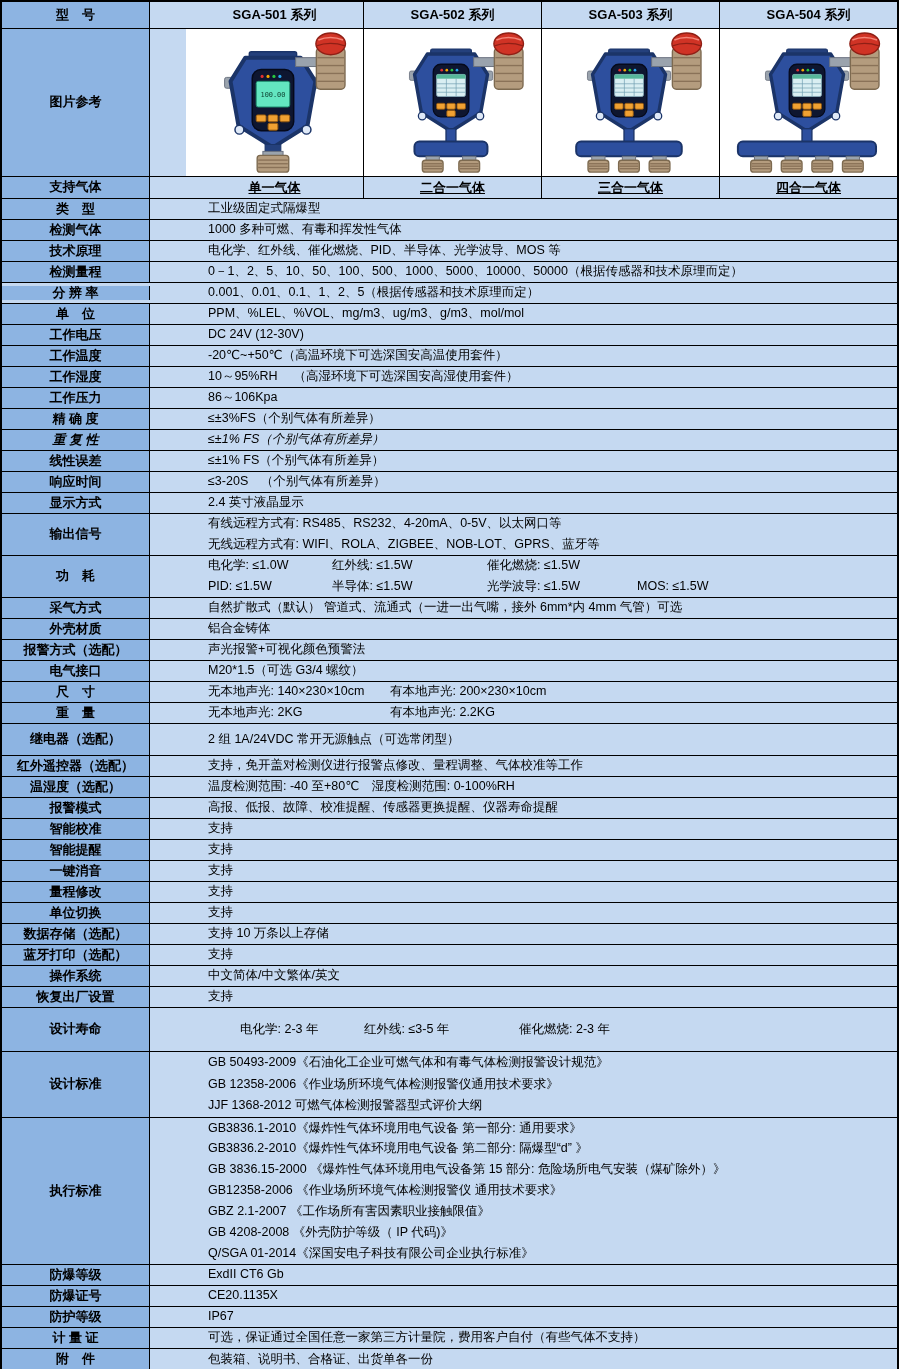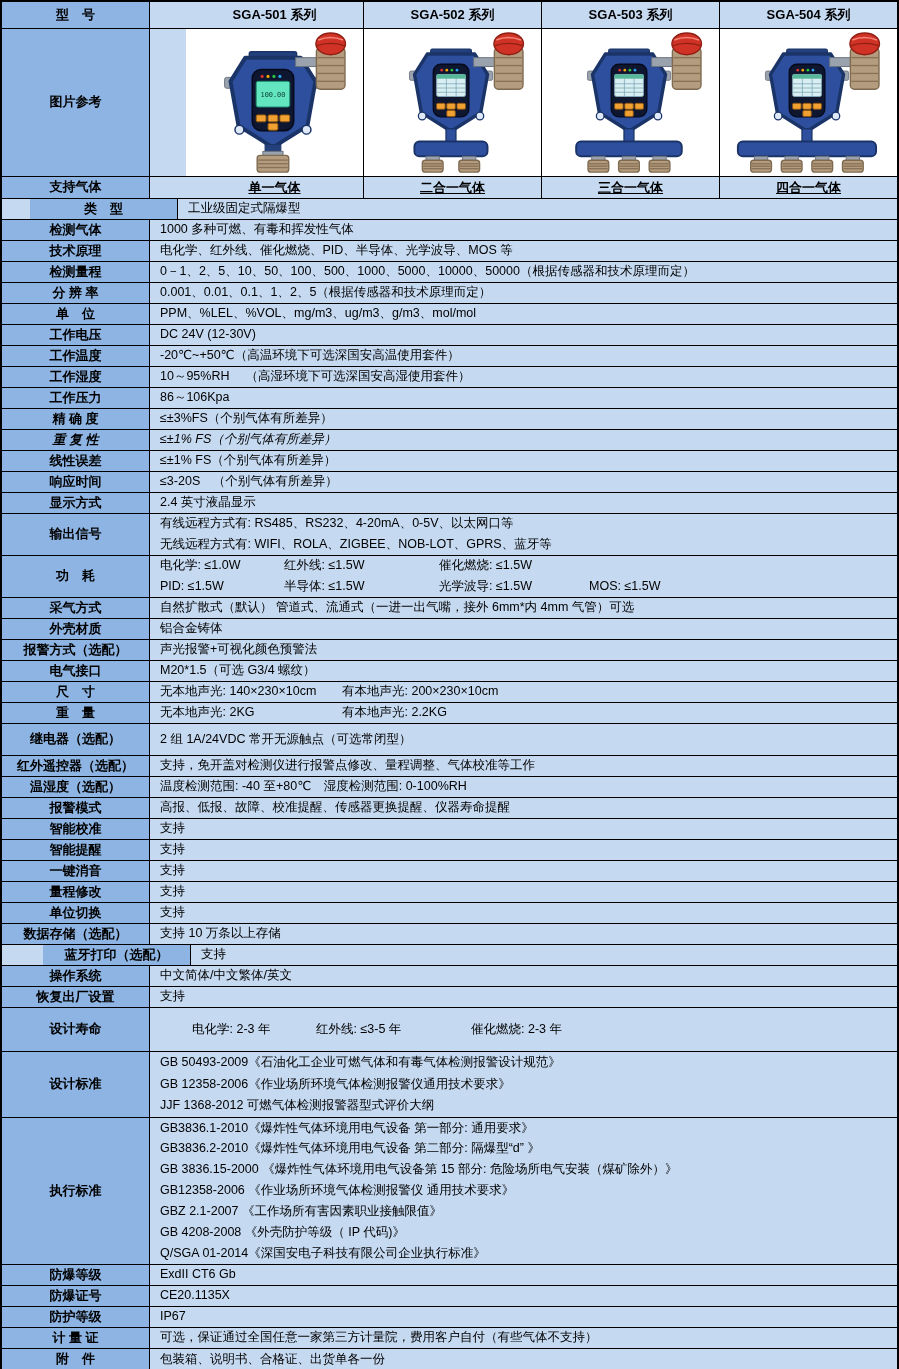--- a/index.html
+++ b/index.html
@@ -16,21 +16,21 @@
     flex:0 0 148px;width:148px;box-sizing:border-box;
     background:var(--label,#8DB4E2);
     border-right:1px solid var(--border,#000);
     display:flex;align-items:center;justify-content:center;
     font-weight:bold;font-size:13px;text-align:center;line-height:1.15;
     padding:0 4px;
   }
   .value{
     flex:1;box-sizing:border-box;background:var(--cell,#C5D9F1);
     display:flex;flex-direction:column;justify-content:center;
-    padding:0 6px 0 10px;overflow:hidden;
+    padding:0 6px 0 10px;overflow:hidden;margin-left:48px;
   }
   .line{flex:1;display:flex;align-items:center;font-size:12.5px;white-space:pre-wrap;line-height:1.1;}
   .line .col{display:inline-block;box-sizing:border-box;padding-right:0;}
   .cols4 .col:nth-child(1){min-width:124px;}
   .cols4 .col:nth-child(2){min-width:155px;}
   .cols4 .col:nth-child(3){min-width:150px;}
   .cols2 .col:nth-child(1){min-width:182px;}
   .quad{flex:1;display:flex;padding-left:36px;}
   .quad>div{
     flex:1;box-sizing:border-box;display:flex;align-items:center;justify-content:center;
@@ -308,41 +308,41 @@
     <div class="label">支持气体</div>
     <div class="quad" id="gas-cells">
         <div class="gas-cell">单一气体</div>
         <div class="gas-cell">二合一气体</div>
         <div class="gas-cell">三合一气体</div>
         <div class="gas-cell">四合一气体</div>
       </div>
   </div>
 
   
-  <div id="spec-rows" style="display:contents;"><div class="row" style="height: 21px; padding-left: 28px;">
+  <div id="spec-rows" style="display:contents;"><div class="row" style="height: 21px;">
         <div class="label">类　型</div>
         <div class="value">
           <div class="line">工业级固定式隔爆型</div>
         </div>
       </div><div class="row" style="height: 21px;">
         <div class="label">检测气体</div>
         <div class="value">
           <div class="line">1000 多种可燃、有毒和挥发性气体</div>
         </div>
       </div><div class="row" style="height: 21px;">
         <div class="label">技术原理</div>
         <div class="value">
           <div class="line">电化学、红外线、催化燃烧、PID、半导体、光学波导、MOS 等</div>
         </div>
       </div><div class="row" style="height: 21px;">
         <div class="label">检测量程</div>
         <div class="value">
           <div class="line">0－1、2、5、10、50、100、500、1000、5000、10000、50000（根据传感器和技术原理而定）</div>
         </div>
-      </div><div class="row" style="height: 21px;">
+      </div><div class="row" style="height: 21px; align-items: center;">
         <div class="label">分 辨 率</div>
         <div class="value">
           <div class="line">0.001、0.01、0.1、1、2、5（根据传感器和技术原理而定）</div>
         </div>
       </div><div class="row" style="height: 21px;">
         <div class="label">单　位</div>
         <div class="value">
           <div class="line">PPM、%LEL、%VOL、mg/m3、ug/m3、g/m3、mol/mol</div>
         </div>
       </div><div class="row" style="height: 21px;">
@@ -475,21 +475,21 @@
       </div><div class="row" style="height: 21px;">
         <div class="label">单位切换</div>
         <div class="value">
           <div class="line">支持</div>
         </div>
       </div><div class="row" style="height: 21px;">
         <div class="label">数据存储（选配）</div>
         <div class="value">
           <div class="line">支持 10 万条以上存储</div>
         </div>
-      </div><div class="row" style="height: 21px; padding-left: 41px;">
+      </div><div class="row" style="height: 21px;">
         <div class="label">蓝牙打印（选配）</div>
         <div class="value">
           <div class="line">支持</div>
         </div>
       </div><div class="row" style="height: 21px;">
         <div class="label">操作系统</div>
         <div class="value">
           <div class="line">中文简体/中文繁体/英文</div>
         </div>
       </div><div class="row" style="height: 21px;">

